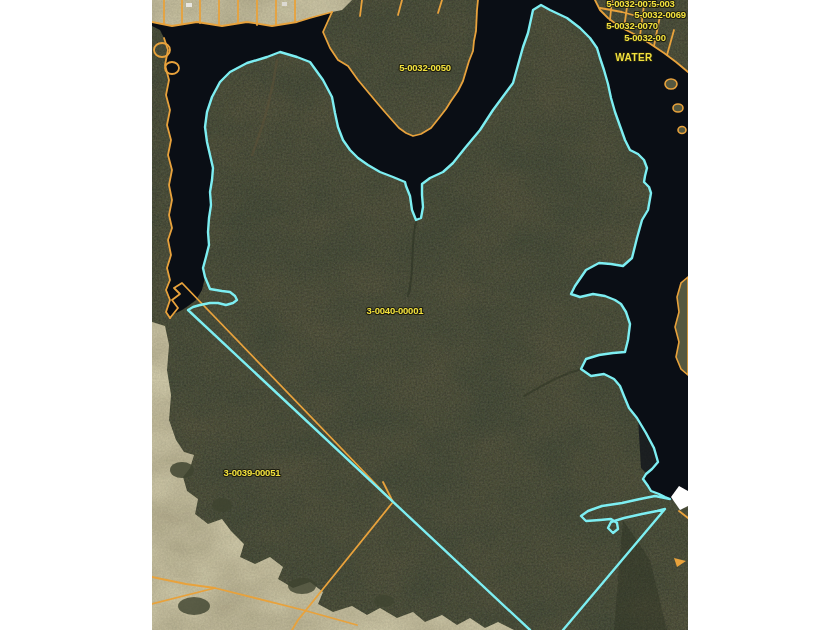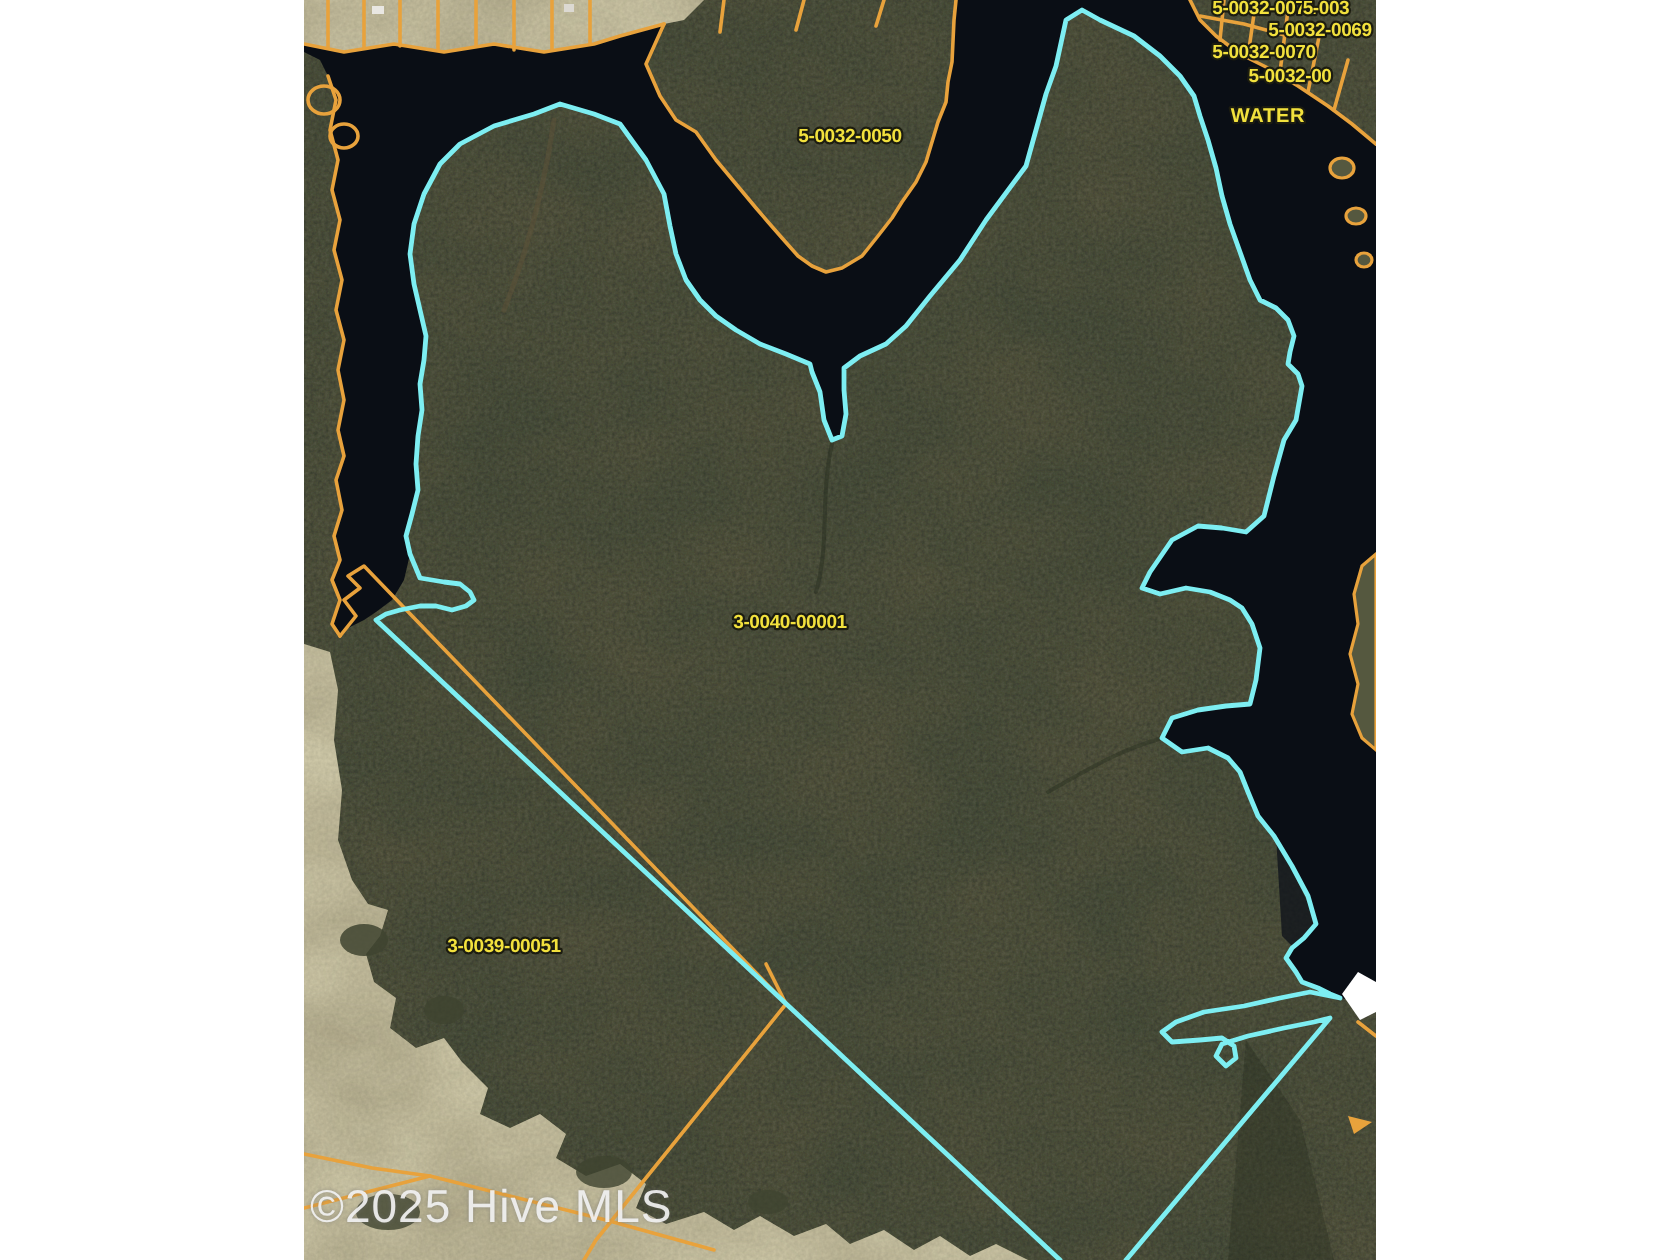--- a/index.html
+++ b/index.html
@@ -168,15 +168,14 @@
       <text class="parcel-label" x="100" y="476">3-0039-00051</text>
       <text class="parcel-label" x="480" y="7">5-0032-0071</text>
       <text class="parcel-label" x="511" y="7" text-anchor="start">5-003</text>
       <text class="parcel-label" x="508" y="18">5-0032-0069</text>
       <text class="parcel-label" x="480" y="29">5-0032-0070</text>
       <text class="parcel-label" x="493" y="41" text-anchor="start">5-0032-00</text>
       <text class="parcel-label water-label" x="482" y="61">WATER</text>
     </g>
   </svg>
 
-  <div class="watermark">©2025 Hive MLS</div>
 
 </div>
 
 </body></html>

